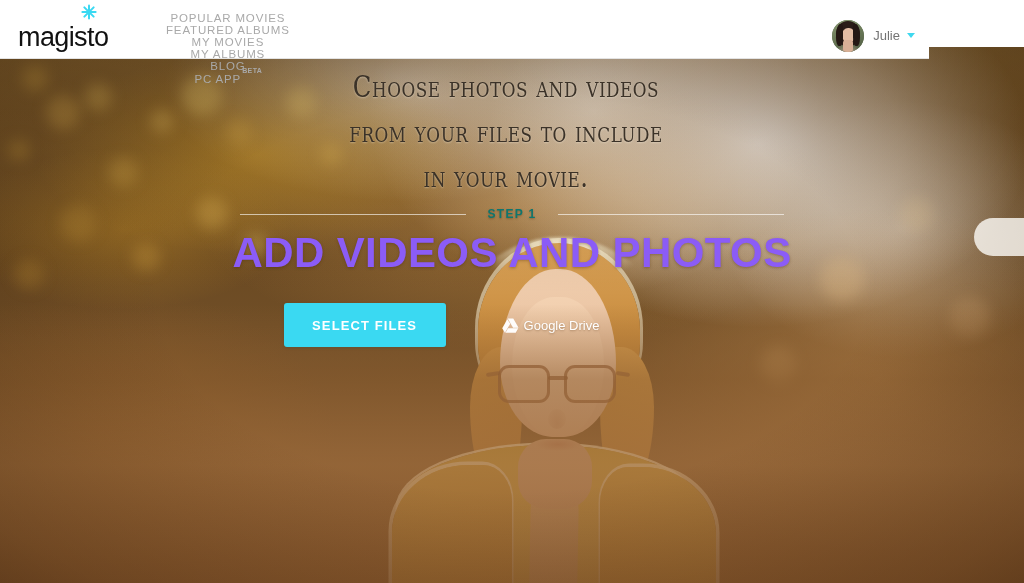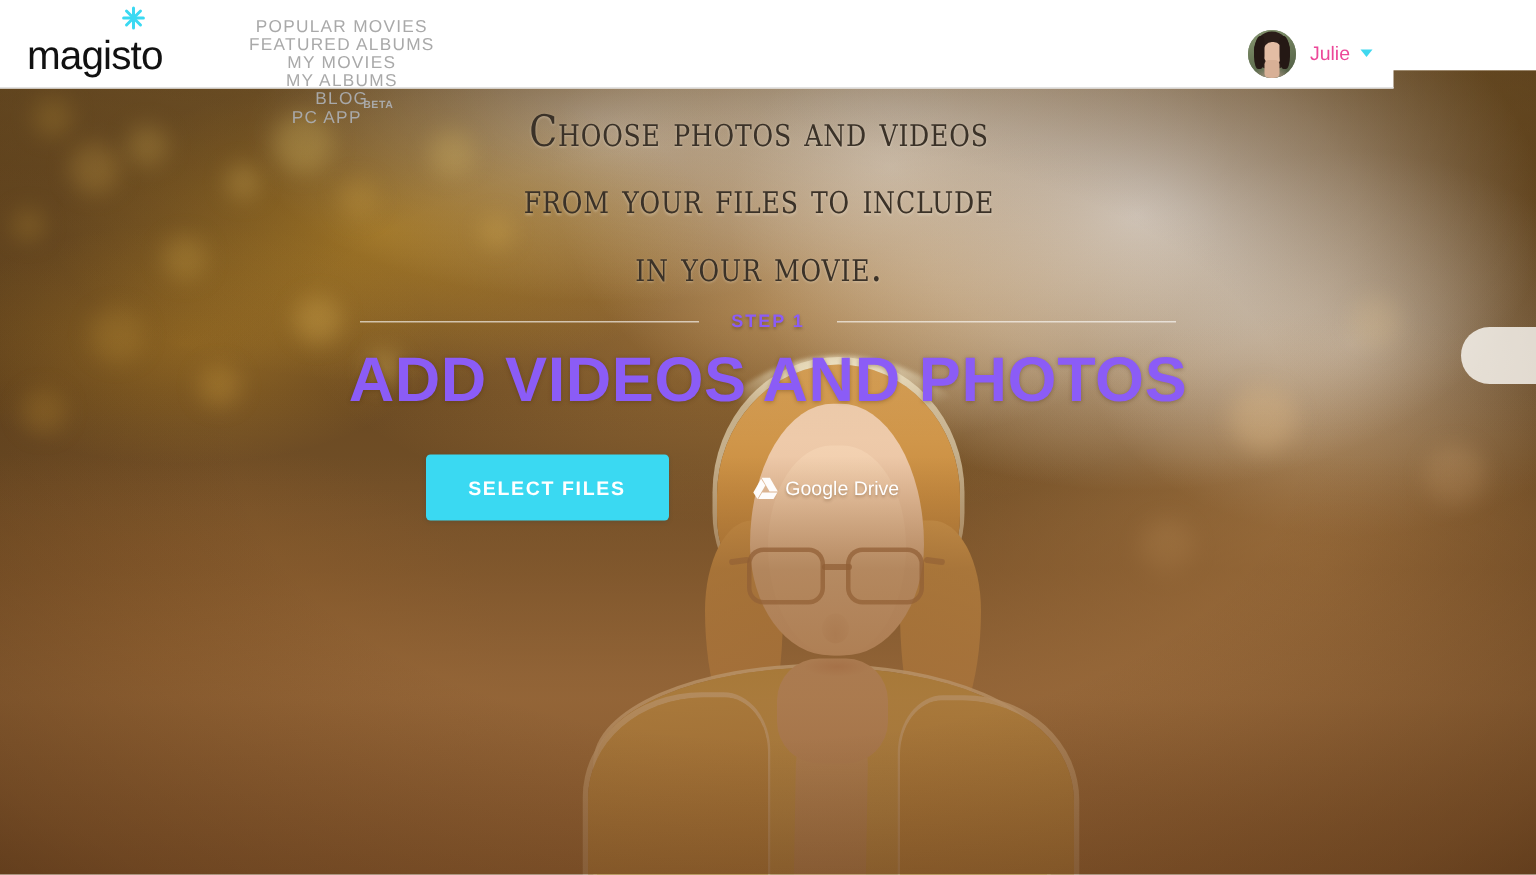--- a/index.html
+++ b/index.html
@@ -82,21 +82,21 @@
   }
   #avatar .av-fr {
     position:absolute; left:4px; top:4px; width:7px; height:22px;
     background:#241814; border-radius:60% 20% 40% 40%;
   }
   #avatar .av-fl {
     position:absolute; left:21px; top:4px; width:7px; height:22px;
     background:#241814; border-radius:20% 60% 40% 40%;
   }
   #username {
-    font-size:13px; color:#ec4899; margin-left:9px; margin-right:7px;
+    font-size:13px; color:#737373; margin-left:9px; margin-right:7px;
     white-space:nowrap;
   }
   #user-caret {
     width:0; height:0;
     border-left:4.5px solid transparent;
     border-right:4.5px solid transparent;
     border-top:5px solid #3fd8ef;
   }
 
   
@@ -281,21 +281,21 @@
 
   #step-row {
     position:absolute; left:0; top:160px; width:1024px;
     display:flex; align-items:center; justify-content:center;
   }
   #step-row .rule {
     height:1px; width:226px; background:rgba(255,255,255,0.62);
   }
   #step-label {
     font-size:12px; font-weight:bold; letter-spacing:1.3px;
-    color:#8b5cf6; padding:0 22px; white-space:nowrap;
+    color:#0f766e; padding:0 22px; white-space:nowrap;
     text-shadow:0 1px 2px rgba(70,40,10,0.35);
   }
 
   #main-title {
     position:absolute; left:0; top:182px; width:1024px;
     text-align:center;
     font-size:42px; font-weight:bold; letter-spacing:0.4px;
     color:#8b5cf6;
     text-shadow:0 1px 3px rgba(70,40,10,0.35);
   }

